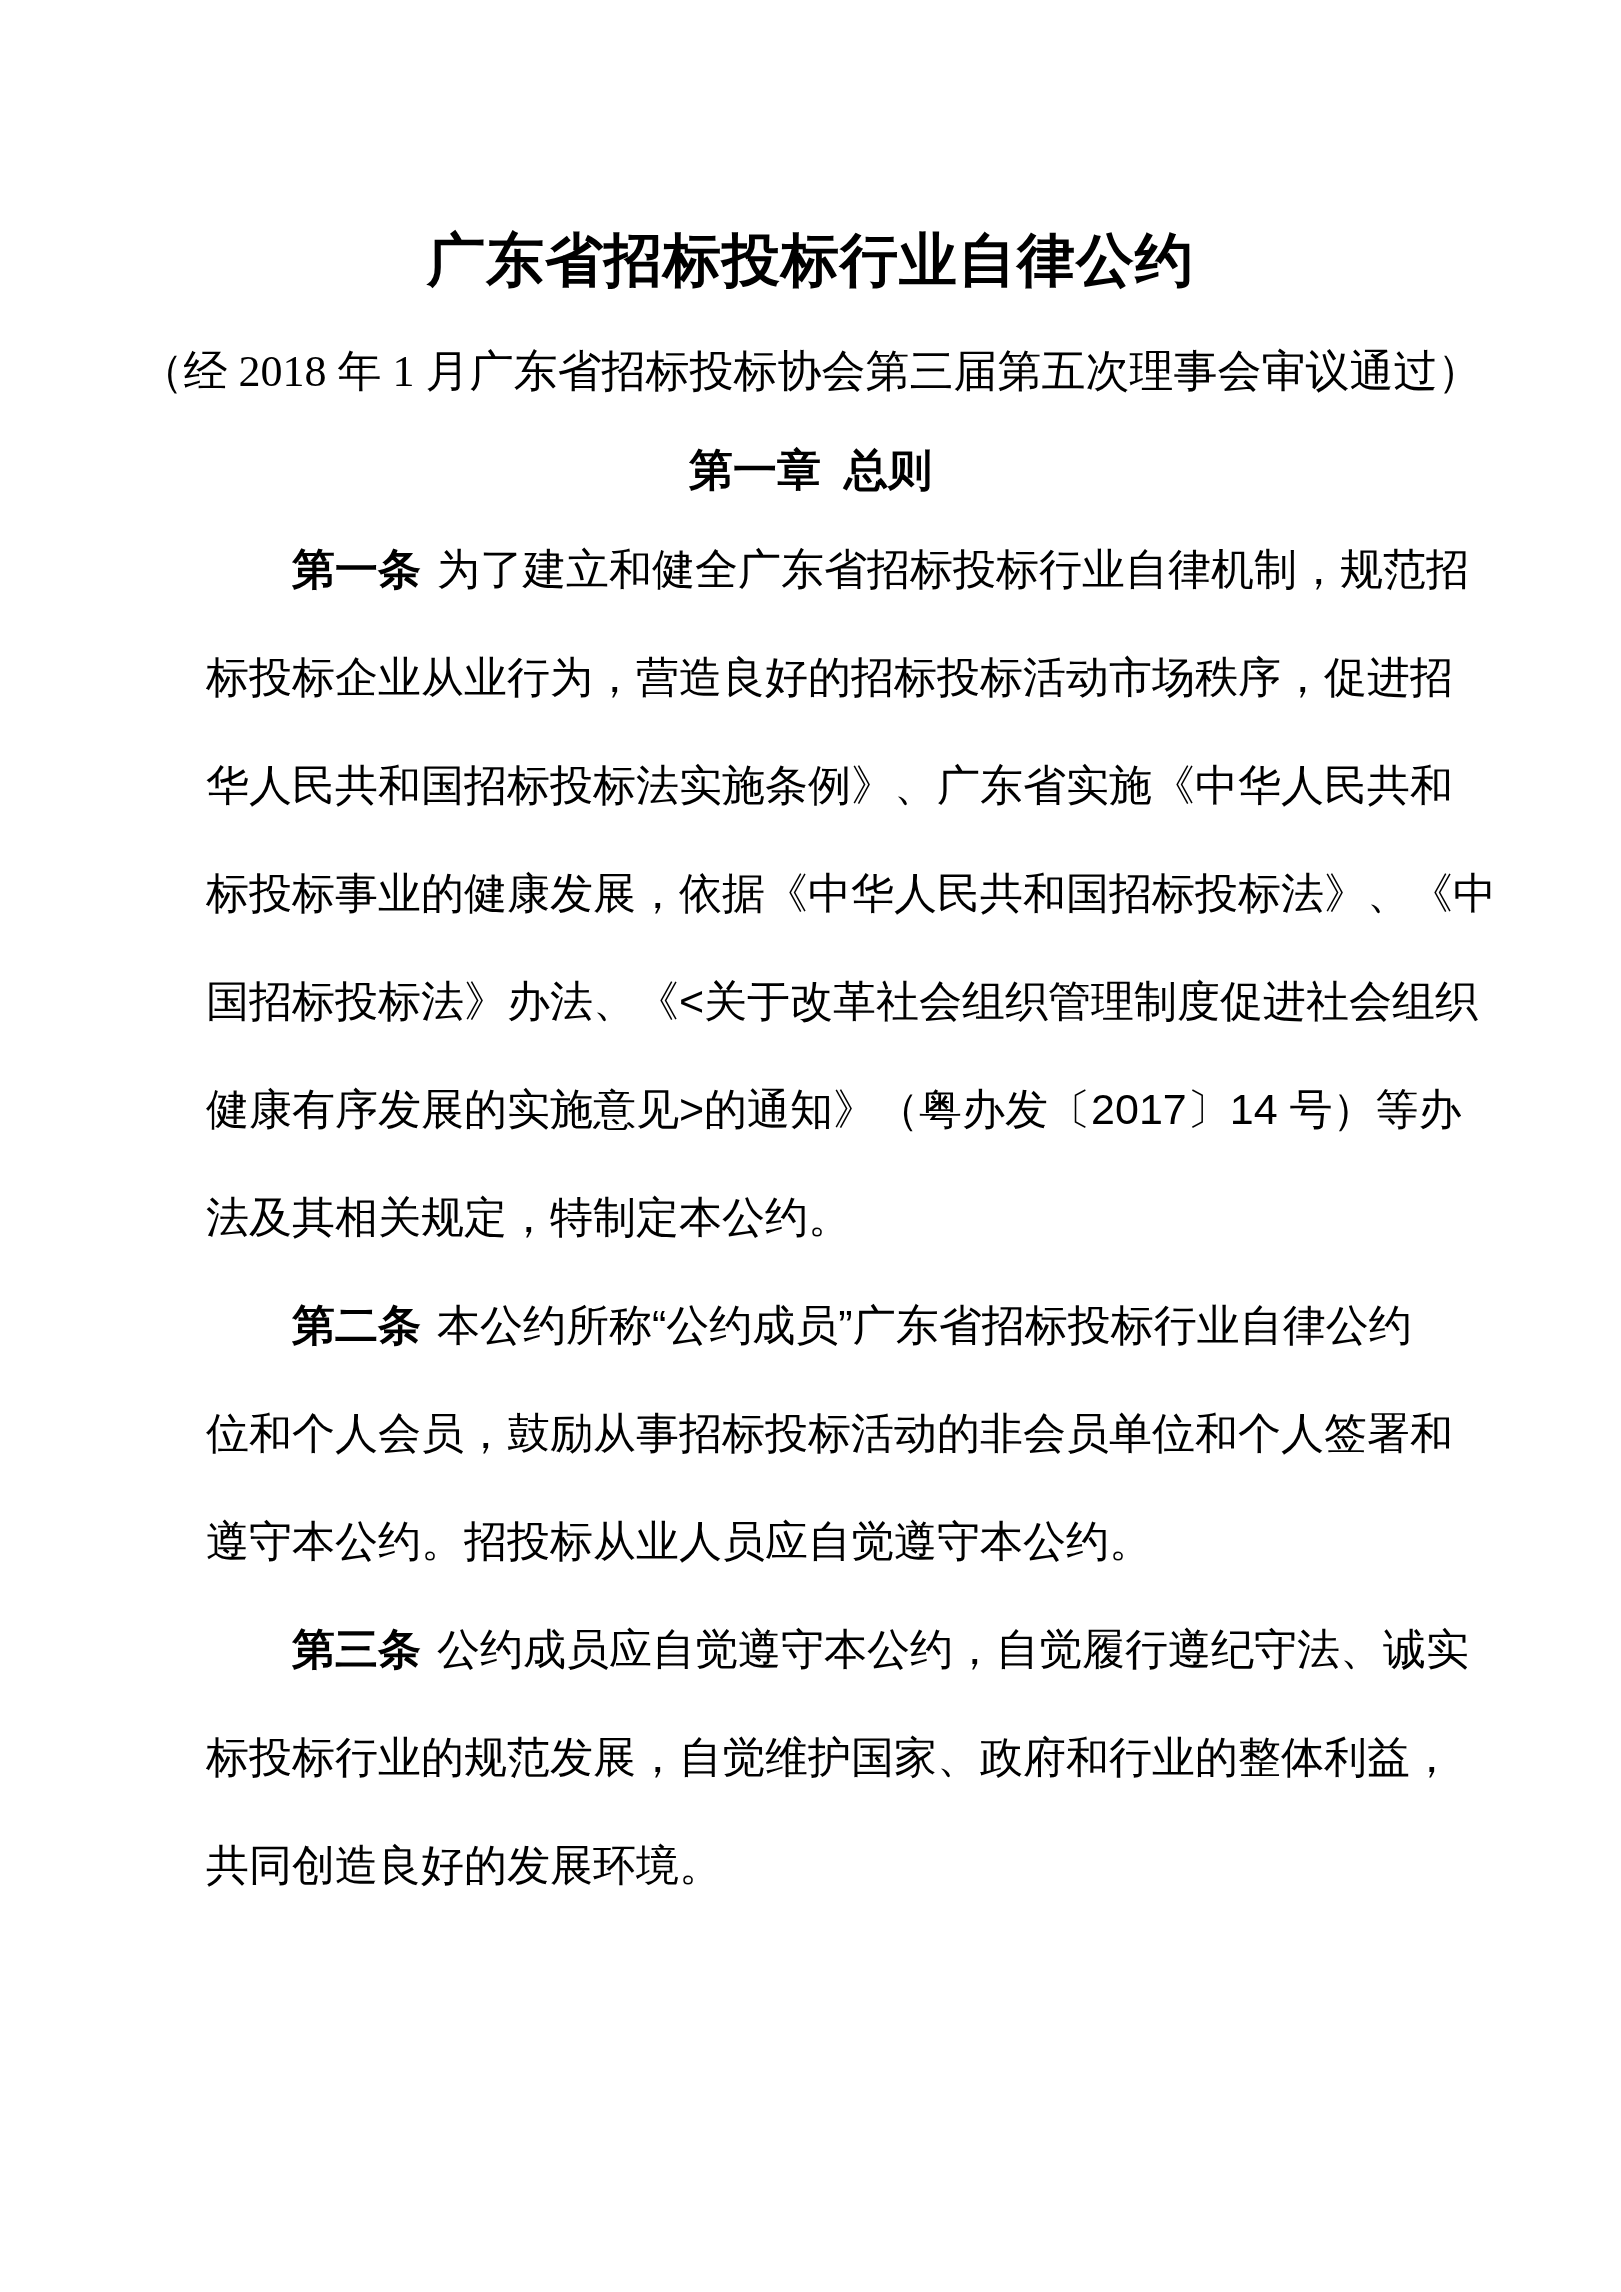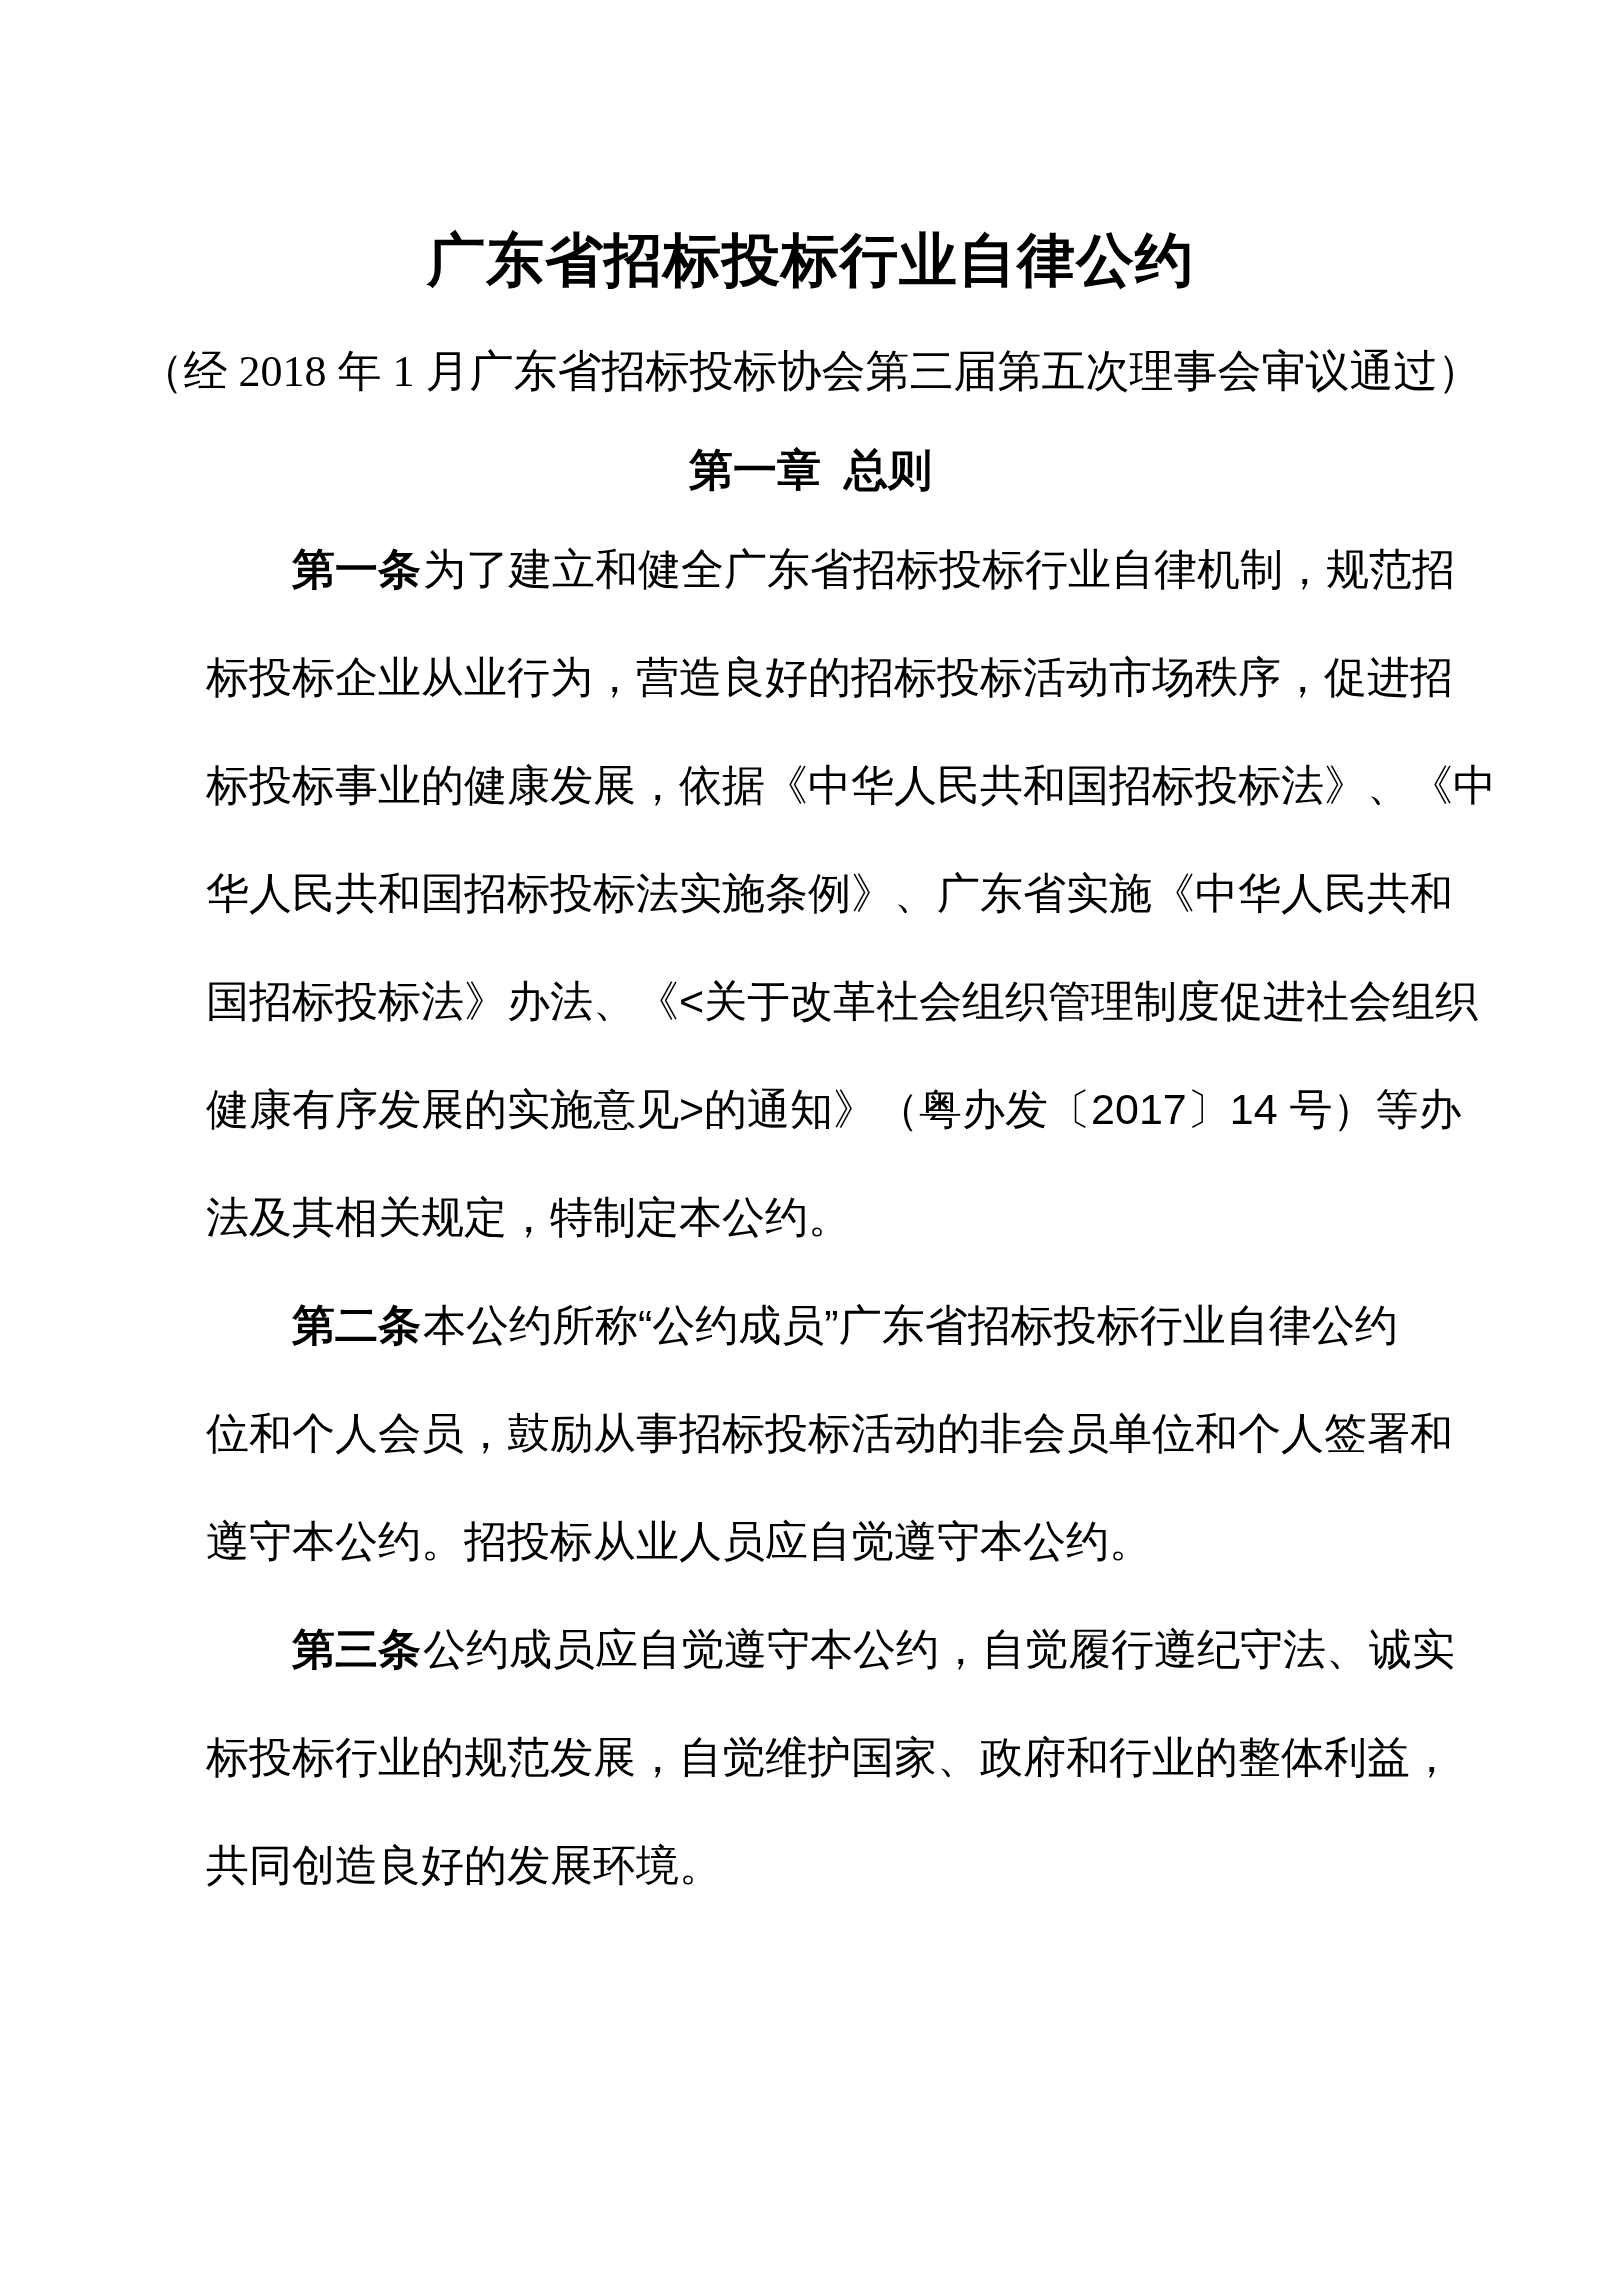--- a/index.html
+++ b/index.html
@@ -62,21 +62,21 @@
       font-size: 43px;
       line-height: 49px;
       white-space: nowrap;
       letter-spacing: 0px;
     }
     .first-line {
       padding-left: 86px;
     }
     .article-label {
       font-weight: 700;
-      margin-right: 2px;
+      margin-right: 16px;
     }
   </style>
 </head>
 <body>
 
 <div class="page">
 
   <div class="doc-title">广东省招标投标行业自律公约</div>
 
   <div class="approval-note">（经 2018 年 1 月广东省招标投标协会第三届第五次理事会审议通过）</div>
@@ -85,22 +85,22 @@
     <span>第一章</span><span class="chapter-title-span">总则</span>
   </div>
 
   <div class="doc-body">
 
     <div class="article">
       <div class="text-line first-line">
         <span class="article-label">第一条</span><span>为了建立和健全广东省招标投标行业自律机制，规范招</span>
       </div>
       <div class="text-line">标投标企业从业行为，营造良好的招标投标活动市场秩序，促进招</div>
+      <div class="text-line">华人民共和国招标投标法实施条例》、广东省实施《中华人民共和</div>
       <div class="text-line">标投标事业的健康发展，依据《中华人民共和国招标投标法》、《中</div>
-      <div class="text-line">华人民共和国招标投标法实施条例》、广东省实施《中华人民共和</div>
       <div class="text-line">国招标投标法》办法、《&lt;关于改革社会组织管理制度促进社会组织</div>
       <div class="text-line">健康有序发展的实施意见&gt;的通知》（粤办发〔2017〕14 号）等办</div>
       <div class="text-line">法及其相关规定，特制定本公约。</div>
     </div>
 
     <div class="article">
       <div class="text-line first-line">
         <span class="article-label">第二条</span><span>本公约所称“公约成员”广东省招标投标行业自律公约</span>
       </div>
       <div class="text-line">位和个人会员，鼓励从事招标投标活动的非会员单位和个人签署和</div>

